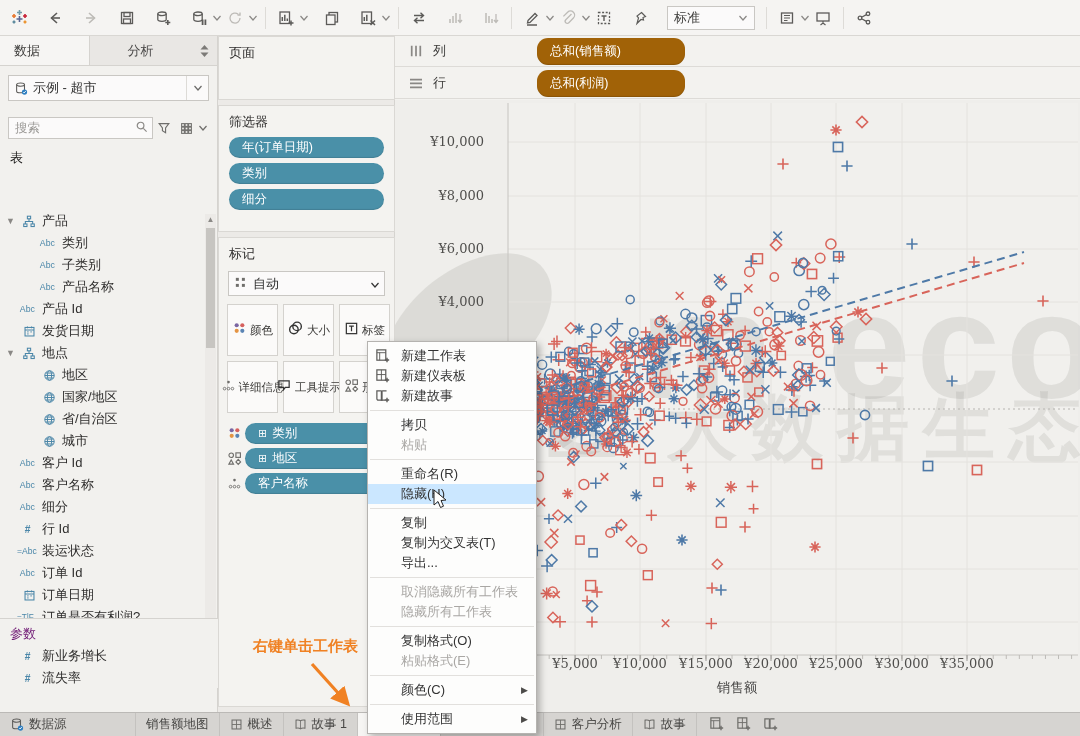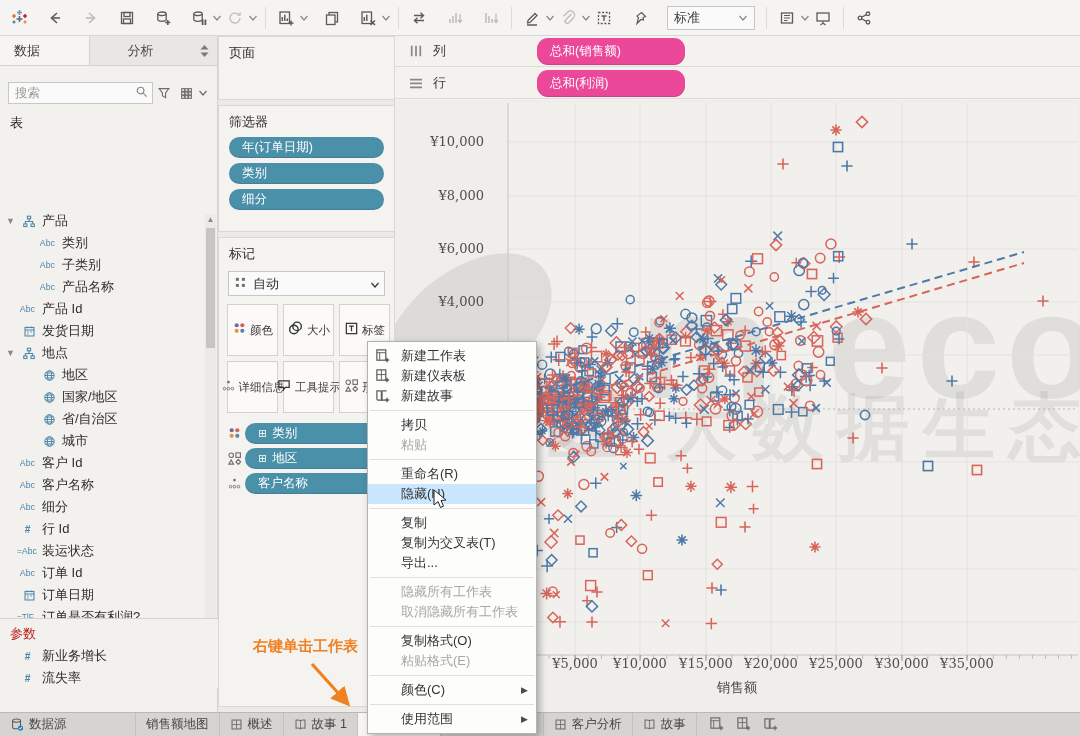--- a/index.html
+++ b/index.html
@@ -39,21 +39,21 @@
   .field-row { height:22px; display:flex; align-items:center; padding-left:6px; }
   .field-row .caret { width:10px; color:#8a8885; font-size:9px; }
   .field-row .ficon { width:26px; display:flex; justify-content:center; align-items:center; }
   .field-row .flabel { color:#2e2d2c; white-space:nowrap; }
   .field-row.ind1 { padding-left:26px; }
   
   #fscroll { position:absolute; right:1px; top:178px; width:11px; height:458px; background:#eceae7; }
   #fscroll .arr { position:absolute; left:0; width:11px; height:11px; color:#8b8986; font-size:8px; line-height:11px; text-align:center; }
   #fscroll .thumb { position:absolute; left:1px; top:14px; width:9px; height:120px; background:#c7c5c1; }
   #param-sec { position:absolute; left:0; bottom:24px; width:218px; height:70px; border-top:1px solid #d5d3cf; background:#f2f1ee; padding-top:4px; }
-  #param-label { margin:2px 0 2px 10px; color:#b91c1c; }
+  #param-label { margin:2px 0 2px 10px; color:#701a75; }
 
   
   #cards { position:absolute; left:218px; top:36px; width:177px; height:676px; background:#eceae7; border-right:1px solid #d5d3cf; }
   .card { background:#f4f3f0; border:1px solid #dad8d4; margin:0 0 5px 0; }
   .card-title { padding:7px 0 6px 10px; color:#2e2d2c; }
   #card-pages { position:absolute; left:0; top:0; width:177px; height:64px; }
   #card-filters { position:absolute; left:0; top:69px; width:177px; height:127px; }
   #card-marks { position:absolute; left:0; top:201px; width:177px; height:470px; }
   .pill { height:21px; border-radius:10.5px; background:#4a90a8; color:#fff; display:flex; align-items:center; padding:0 20px 0 13px; font-size:12.5px; margin:0 10px 5px 10px; box-shadow:inset 0 -1px 1px rgba(0,0,0,.12); white-space:nowrap; }
   .pill .xbox { font-size:11px; margin-right:5px; opacity:.95; }
@@ -65,21 +65,21 @@
   #marks-pills { margin:10px 2px 0 4px; }
   .mp-row { display:flex; align-items:center; margin-bottom:4px; }
   .mp-row .mpicon { width:22px; display:flex; justify-content:center; color:#6f6e6b; }
   .mp-row .pill { flex:1; margin:0 6px 0 0; }
 
   
   #shelves { position:absolute; left:395px; top:36px; width:685px; height:64px; background:#f3f2ef; }
   .shelf-row { position:absolute; left:0; width:685px; height:31px; border-bottom:1px solid #dddbd7; display:flex; align-items:center; }
   .shelf-row .sicon { width:20px; margin-left:14px; color:#7c7a77; display:flex; }
   .shelf-row .slabel { margin-left:4px; color:#3c3b39; }
-  .gpill { position:absolute; left:142px; width:148px; height:27px; border-radius:11px; background:#ec4899; color:#fff; font-size:12.5px; display:flex; align-items:center; padding-left:13px; box-shadow:inset 0 -1px 1px rgba(0,0,0,.15); }
+  .gpill { position:absolute; left:142px; width:148px; height:27px; border-radius:11px; background:#a16207; color:#fff; font-size:12.5px; display:flex; align-items:center; padding-left:13px; box-shadow:inset 0 -1px 1px rgba(0,0,0,.15); }
 
   
   #chart-svg { position:absolute; left:395px; top:100px; }
 
   
   #ctx-menu { position:absolute; left:367px; top:341px; width:170px; background:#fdfdfc; border:1px solid #b5b3b0; box-shadow:3px 3px 7px rgba(0,0,0,.28); padding:4px 0; z-index:50; }
   .mi { height:20px; display:flex; align-items:center; padding-left:33px; color:#333; font-size:13px; position:relative; white-space:nowrap; }
   .mi .micon { position:absolute; left:7px; top:2px; width:18px; color:#5c5b59; }
   .mi.disabled { color:#a9a7a4; }
   .mi.hl { background:#cbe7ff; }
@@ -303,20 +303,36 @@
   <div id="sidebar">
     <div id="side-tabs">
       <div class="side-tab active">数据</div>
       <div class="side-tab inactive">分析</div>
       <div id="pane-toggle">
           <svg width="9" height="12" viewBox="0 0 9 12" fill="#7c7a77">
             <path d="M4.5 0 L8.5 4.5 H0.5 Z"></path>
             <path d="M4.5 12 L8.5 7.5 H0.5 Z"></path>
           </svg>
         </div>
+    </div>
+    <div id="ds-row">
+      <span class="dsicon">
+          <svg width="14" height="15" viewBox="0 0 16 16" fill="none" stroke="#5c5b59" stroke-width="1.2">
+            <ellipse cx="7.5" cy="3.5" rx="4.5" ry="1.9"></ellipse>
+            <path d="M3 3.5 V11 c0 1.1 2 1.9 4.5 1.9 S12 12.1 12 11 V3.5"></path>
+            <circle cx="12" cy="12" r="3" fill="#2f7fc1" stroke="none"></circle>
+            <path d="M10.6 12 l1 1 1.8 -2" stroke="#fff" stroke-width="1.1"></path>
+          </svg>
+        </span>
+      <span class="dsname">示例 - 超市</span>
+      <span id="ds-caret">
+          <svg width="8" height="6" viewBox="0 0 8 6">
+            <path d="M0.5 1 L4 5 L7.5 1" fill="none" stroke="currentColor" stroke-width="1.2"></path>
+          </svg>
+        </span>
     </div>
     <div id="search-row">
       <div id="search-box">
         <input placeholder="搜索" style="">
         <span><svg width="13" height="13" viewBox="0 0 14 14" fill="none" stroke="#8b8986" stroke-width="1.3">
               <circle cx="6" cy="6" r="3.6"></circle>
               <path d="M9 9 L12.5 12.5"></path>
             </svg></span>
       </div>
       <span class="mini">
@@ -1821,24 +1837,24 @@
         <span>复制</span>
       </div>
       <div class="mi">
         <span>复制为交叉表(T)</span>
       </div>
       <div class="mi">
         <span>导出...</span>
       </div>
       <div class="msep"></div>
       <div class="mi disabled">
-        <span>隐藏所有工作表</span>
+        <span>取消隐藏所有工作表</span>
       </div>
       <div class="mi disabled">
-        <span>取消隐藏所有工作表</span>
+        <span>隐藏所有工作表</span>
       </div>
       <div class="msep"></div>
       <div class="mi">
         <span>复制格式(O)</span>
       </div>
       <div class="mi disabled">
         <span>粘贴格式(E)</span>
       </div>
       <div class="msep"></div>
       <div class="mi">

